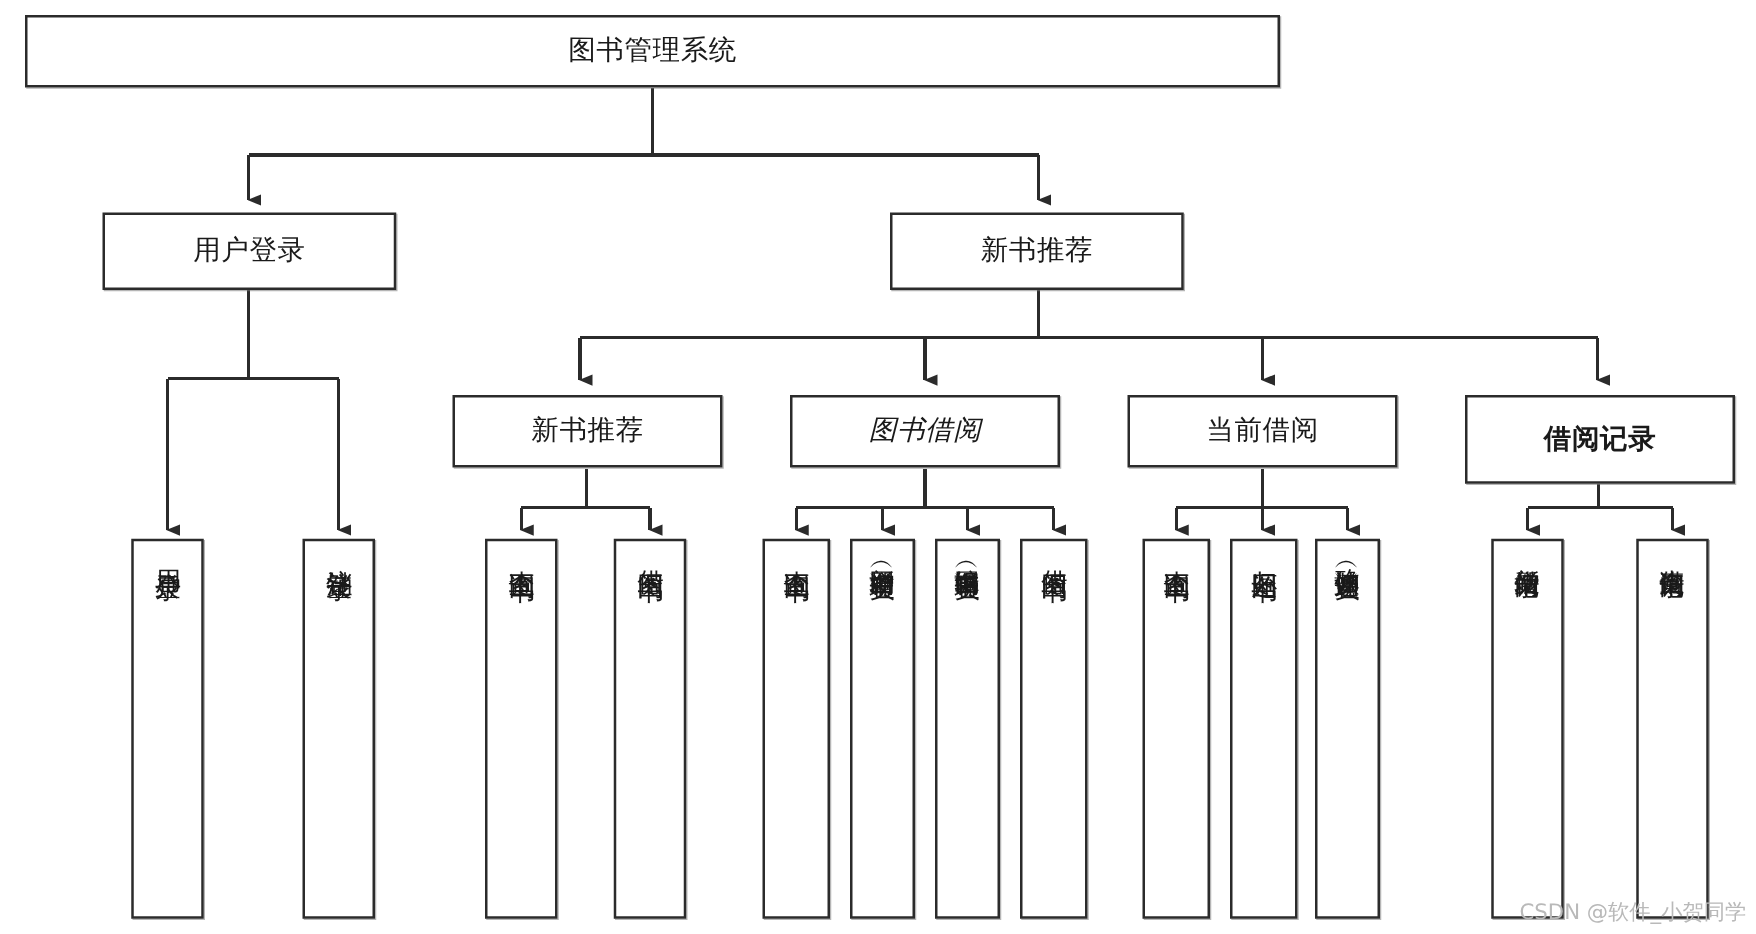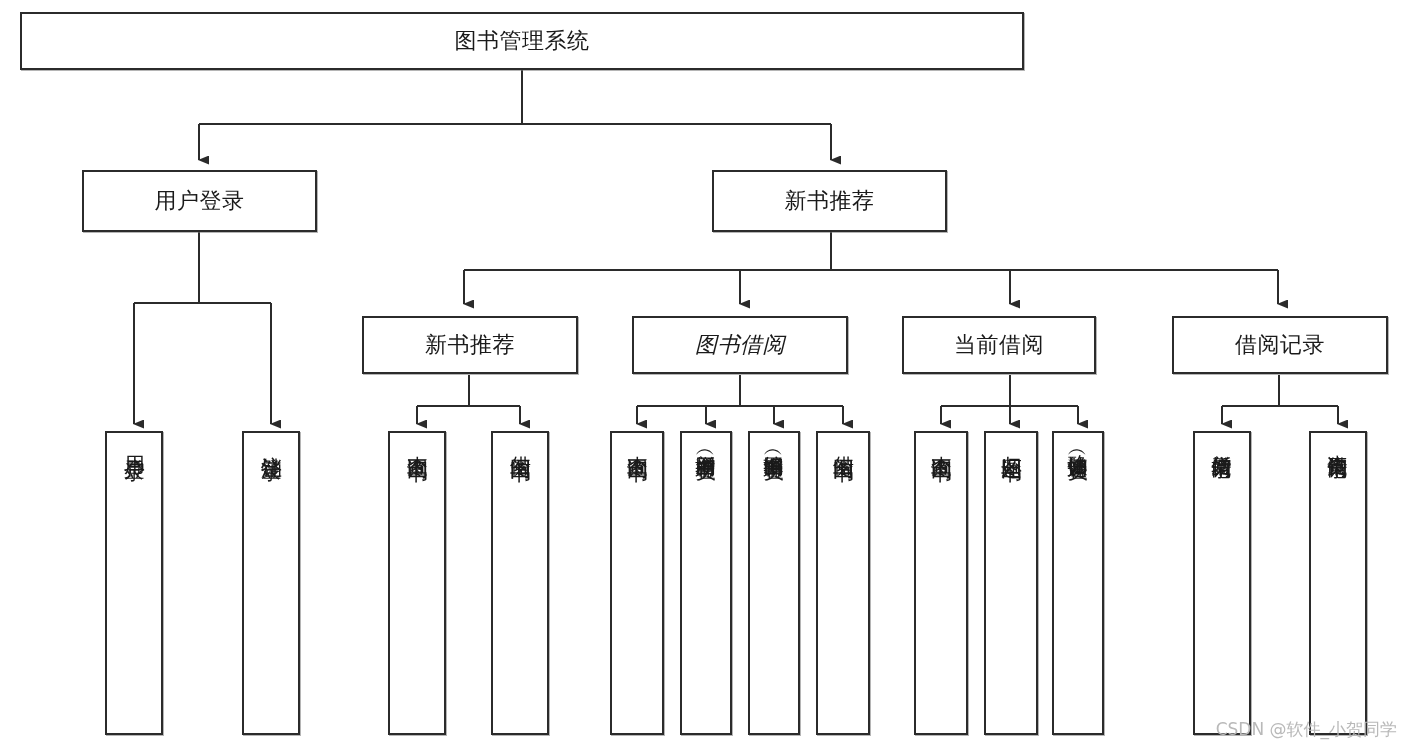--- a/index.html
+++ b/index.html
@@ -152,25 +152,25 @@
   </div>
 
   <div class="node h" style="left:362px; top:316px; width:216px; height:58px;">
     <span class="node-label">新书推荐</span>
   </div>
 
   <div class="node h" style="left:632px; top:316px; width:216px; height:58px;font-style:italic;">
     <span class="node-label">图书借阅</span>
   </div>
 
-  <div class="node h" style="left:902px; top:316px; width:194px; height:58px;">
+  <div class="node h" style="left:902px; top:316px; width:216px; height:58px;">
     <span class="node-label">当前借阅</span>
   </div>
 
-  <div class="node h" style="left:1172px; top:316px; width:216px; height:58px;">
+  <div class="node h" style="left:1172px; top:316px; width:216px; height:71px;font-weight:bold;">
     <span class="node-label">借阅记录</span>
   </div>
 
   <div class="node v" style="left:105px; top:431px; width:58px; height:304px;">
     <span class="node-label">用户登录</span>
   </div>
 
   <div class="node v" style="left:242px; top:431px; width:58px; height:304px;">
     <span class="node-label">注销登录</span>
   </div>

